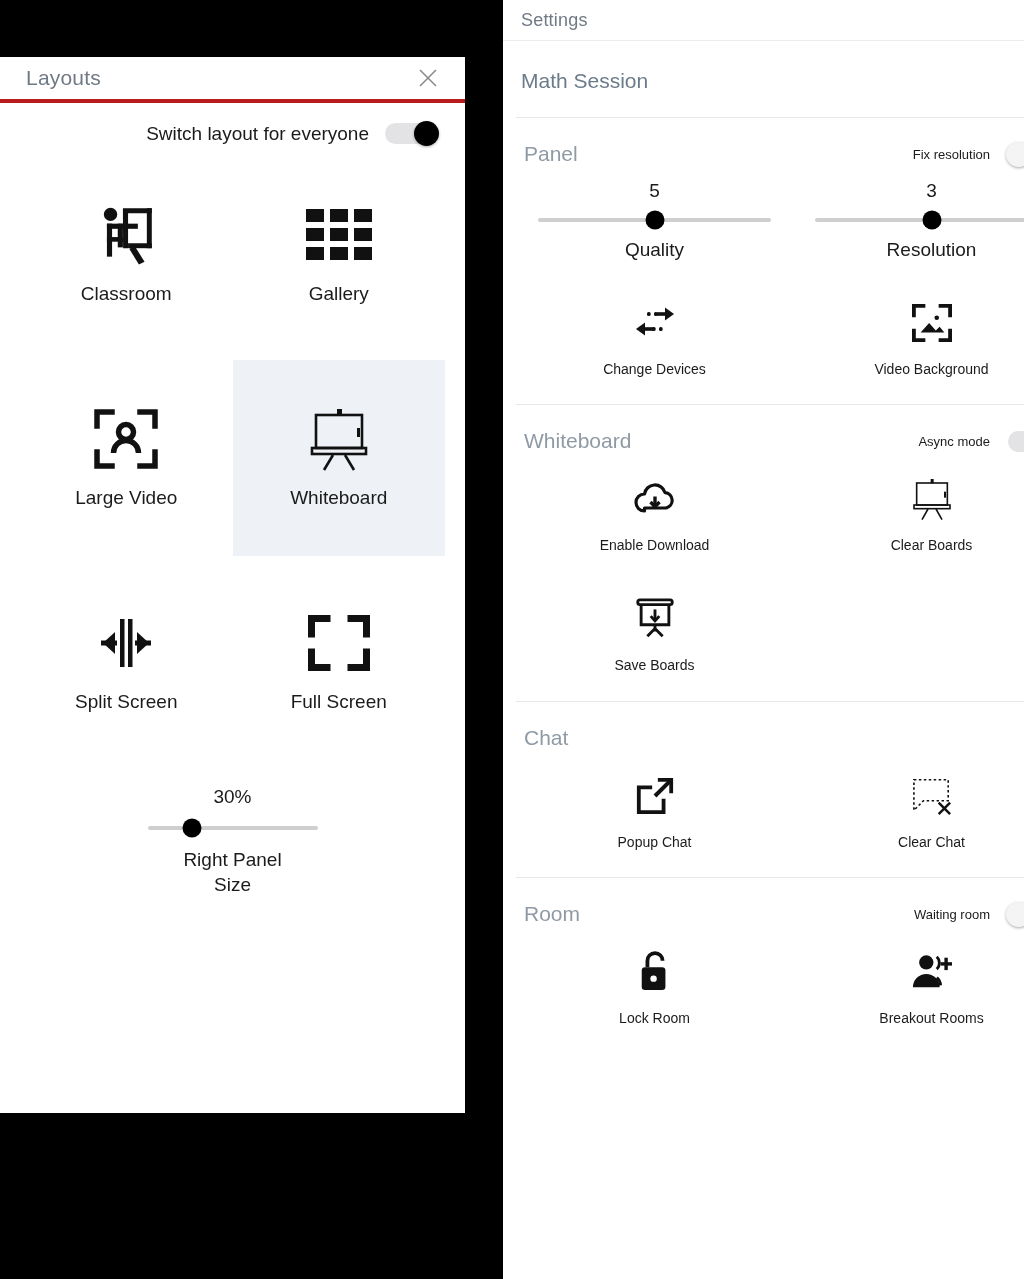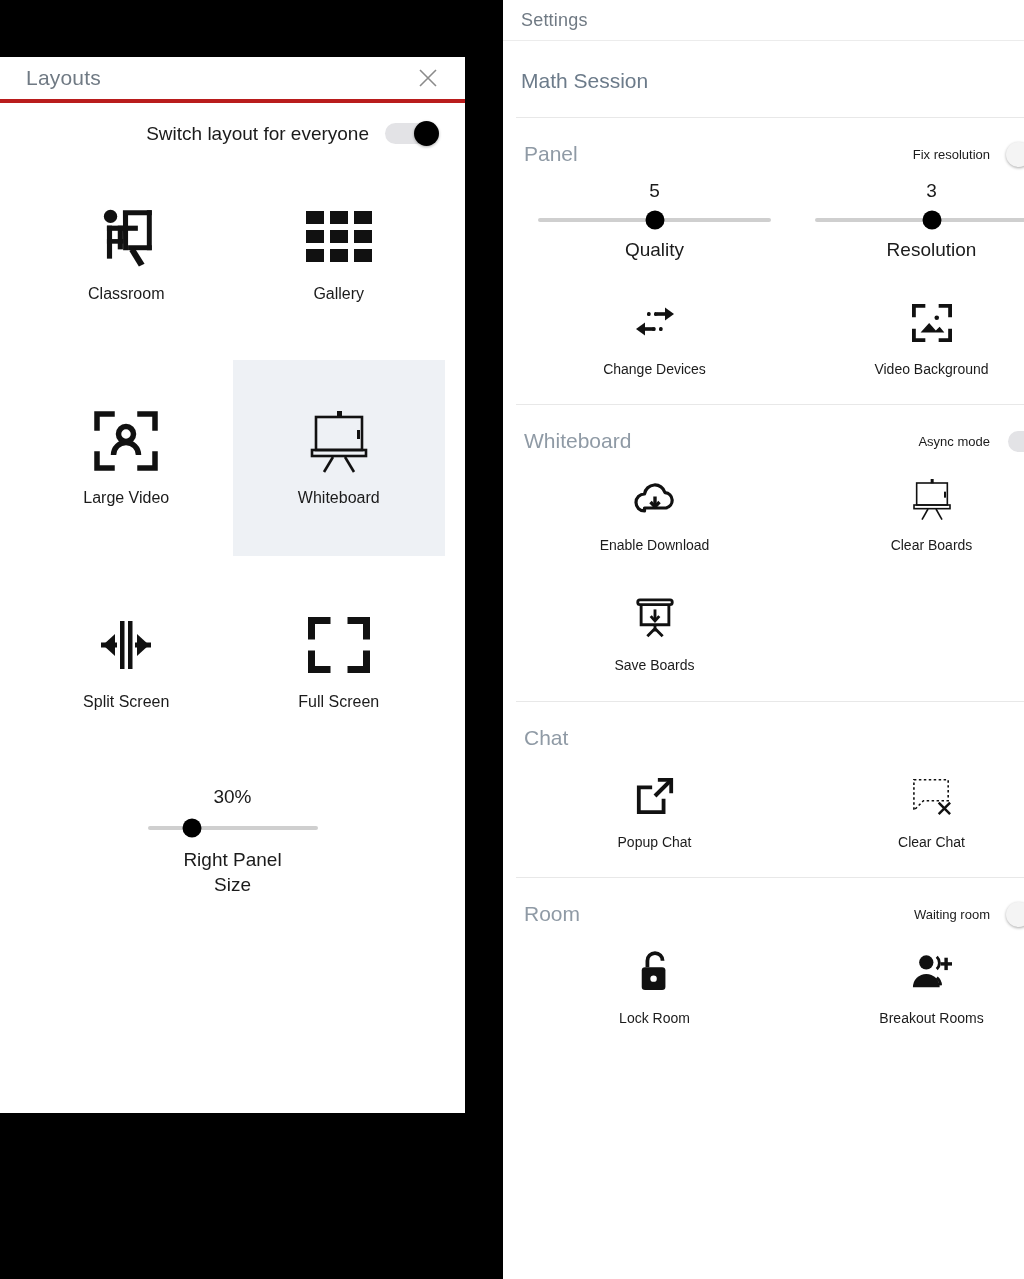--- a/index.html
+++ b/index.html
@@ -73,21 +73,21 @@
   .tile {
     height: 196px;
     display: flex; flex-direction: column;
     align-items: center; justify-content: center;
     gap: 14px;
     cursor: pointer;
   }
   .tile.selected { background: #eef1f5; }
   .tile .glyph { height: 66px; display: flex; align-items: center; justify-content: center; }
   .tile .caption {
-    font-size: 16px; color: #1b1b1b; text-align: center; line-height: 1.28;
+    font-size: 19px; color: #1b1b1b; text-align: center; line-height: 1.28;
   }
 
   
   .slider-block {
     display: flex; flex-direction: column; align-items: center;
     gap: 10px; padding-top: 26px;
   }
   .slider-value { font-size: 19px; color: #1b1b1b; }
   .slider-rail {
     position: relative;

